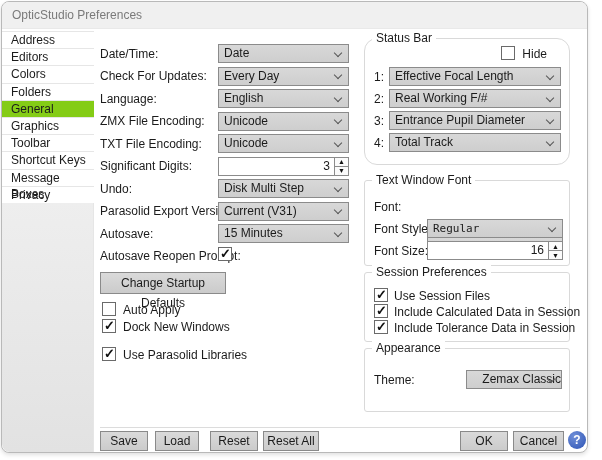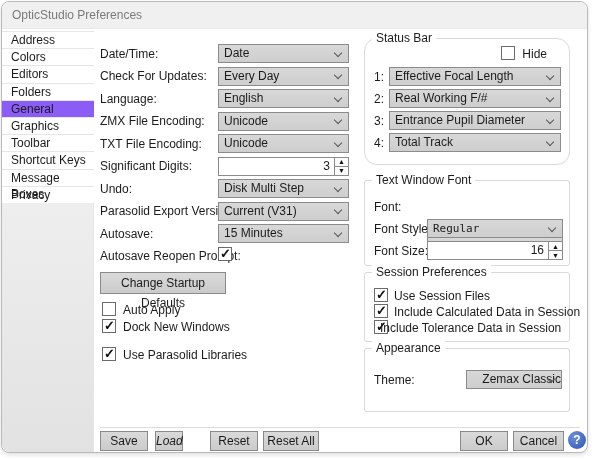--- a/index.html
+++ b/index.html
@@ -10,21 +10,21 @@
     overflow:hidden; box-shadow:0 2px 4px rgba(0,0,0,0.12);
   }
   .titlebar {
     position:absolute; left:0; top:0; right:0; height:27px;
     background:#f0f0f0; border-bottom:1px solid #e9e9e9;
     display:flex; align-items:center; padding-left:10px; color:#7a7a7a;
   }
   
   .sidebar-list { position:absolute; left:0; top:29px; width:92px; border-top:1px solid #e6e6e6; }
   .side-item { height:17.2px; line-height:16px; padding-left:9px; border-bottom:1px solid #e6e6e6; background:#fff; cursor:default; }
-  .side-item.sel { background:#8b5cf6; }
+  .side-item.sel { background:#84cc16; }
   .sidebar-fill { position:absolute; left:0; top:201px; bottom:0; width:92px;
     background:linear-gradient(#eeeeee,#e2e2e2); border-bottom-left-radius:8px; border-right:1px solid #e6e6e6; }
   
   .lbl { position:absolute; white-space:nowrap; }
   .dropdown { position:absolute; height:19px; background:linear-gradient(#d8d8d8,#cecece);
     border:1px solid #8b8b8b; line-height:17px; padding-left:5px; white-space:nowrap; overflow:hidden; }
   .chev { position:absolute; right:7px; top:50%; width:6px; height:6px;
     border-right:1px solid #555; border-bottom:1px solid #555; transform:translateY(-68%) rotate(45deg); }
   .numfield { position:absolute; height:19px; background:#fff; border:1px solid #8b8b8b;
     text-align:right; line-height:17px; padding-right:18px; }
@@ -50,22 +50,22 @@
 <body>
 
 <div class="window">
 
   <div class="titlebar">
     <span>OpticStudio Preferences</span>
   </div>
 
   <div class="sidebar-list">
     <div class="side-item">Address</div>
+    <div class="side-item">Editors</div>
     <div class="side-item">Colors</div>
-    <div class="side-item">Editors</div>
     <div class="side-item">Folders</div>
     <div class="side-item sel">General</div>
     <div class="side-item">Graphics</div>
     <div class="side-item">Toolbar</div>
     <div class="side-item">Shortcut Keys</div>
     <div class="side-item">Message Boxes</div>
     <div class="side-item">Privacy</div>
   </div>
   <div class="sidebar-fill"></div>
 
@@ -165,33 +165,33 @@
     </div>
   </div>
 
   <div class="group" style="top:270px; height:70px;">
     <div class="legend">Session Preferences</div>
     <span class="checkbox checked" style="left:9px; top:15px;"></span>
     <div class="cb-label" style="left:29px; top:16px;">Use Session Files</div>
     <span class="checkbox checked" style="left:9px; top:31px;"></span>
     <div class="cb-label" style="left:29px; top:32px;">Include Calculated Data in Session</div>
     <span class="checkbox checked" style="left:9px; top:47px;"></span>
-    <div class="cb-label" style="left:15px; top:48px;">Include Tolerance Data in Session</div>
+    <div class="cb-label" style="left:29px; top:48px;">Include Tolerance Data in Session</div>
   </div>
 
   <div class="group" style="top:346px; height:64px;text-align:right;">
     <div class="legend">Appearance</div>
     <div class="lbl" style="left:9px; top:24px;">Theme:</div>
     <div class="dropdown" style="left:101px; top:21px; width:96px;">
       <span>Zemax Classic</span><span class="chev"></span>
     </div>
   </div>
 
   <div class="footer-sep"></div>
   <div class="btn" style="left:98px; top:429px; width:48px;">Save</div>
-  <div class="btn" style="left:153px; top:429px; width:28px;font-style:italic;">Load</div>
+  <div class="btn" style="left:153px; top:429px; width:44px;">Load</div>
   <div class="btn" style="left:208px; top:429px; width:48px;">Reset</div>
   <div class="btn" style="left:261px; top:429px; width:56px;">Reset All</div>
   <div class="btn" style="left:458px; top:429px; width:48px;">OK</div>
   <div class="btn" style="left:511px; top:429px; width:51px;">Cancel</div>
   <div class="help">?</div>
 
 </div>
 
 </body></html>

